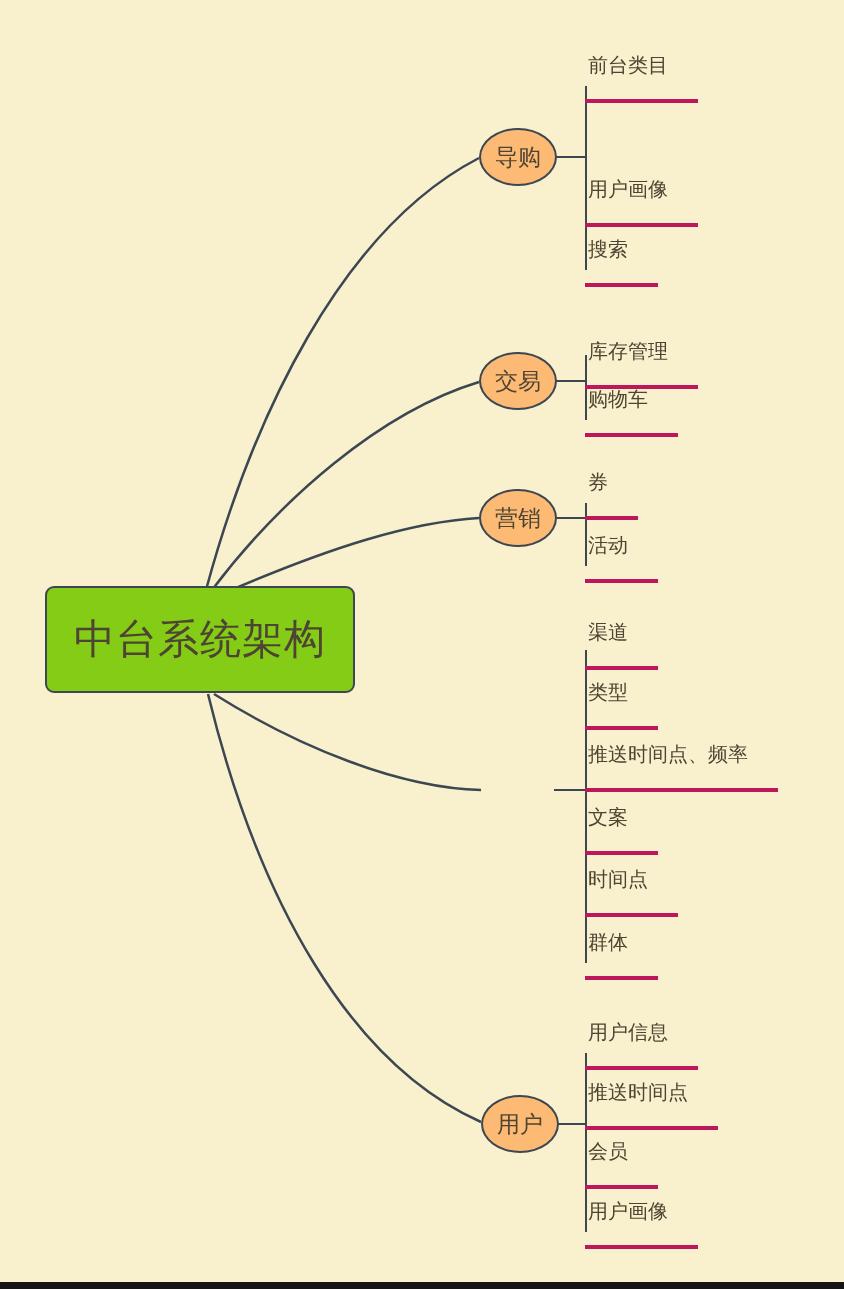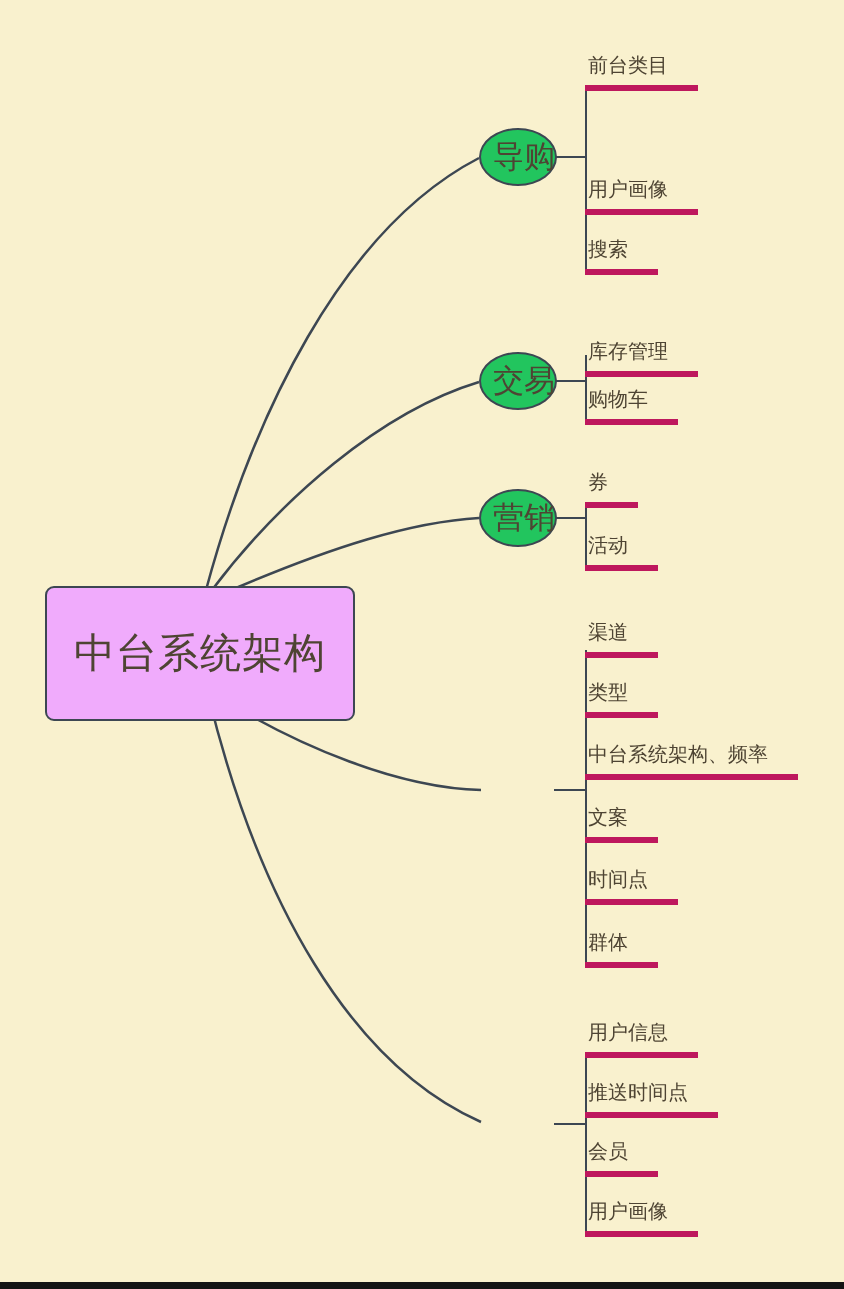--- a/index.html
+++ b/index.html
@@ -17,60 +17,60 @@
   }
   svg.links {
     position: absolute;
     left: 0; top: 0;
     width: 844px; height: 1289px;
     pointer-events: none;
   }
   .root-node {
     position: absolute;
     left: 45px; top: 586px;
-    width: 310px; height: 135px;
-    background: #f0abfc;
+    width: 310px; height: 107px;
+    background: #84cc16;
     border: 2px solid #3d4752;
     border-radius: 9px;
     display: flex;
     align-items: center;
     justify-content: center;
     font-size: 41px;
     color: #4e4433;
     letter-spacing: 1px;
     white-space: nowrap;
     cursor: default;
   }
   .branch {
     position: absolute;
     width: 78px; height: 58px;
-    background: #22c55e;
+    background: #fdba74;
     border: 2px solid #3d4752;
     border-radius: 50%;
     display: flex;
     align-items: center;
-    justify-content: flex-end;
-    font-size: 31px;
+    justify-content: center;
+    font-size: 23px;
     color: #4e4433;
     white-space: nowrap;
     cursor: default;
   }
   .branch-daogou   { left: 479px; top: 128px; }
   .branch-jiaoyi   { left: 479px; top: 352px; font-family: Liberation Mono, monospace; }
   .branch-yingxiao { left: 479px; top: 489px; }
   .branch-xiaoxi   { left: 481px; top: 761px; }
   .branch-yonghu   { left: 481px; top: 1095px; }
   .leaf {
     position: absolute;
     left: 585px;
     font-size: 20px;
     line-height: 26px;
     color: #4e4433;
-    padding: 0 30px 7px 3px;
-    border-bottom: 6px solid #be185d;
+    padding: 0 30px 21px 3px;
+    border-bottom: 4px solid #be185d;
     white-space: nowrap;
     cursor: default;
   }
   .bottom-edge {
     position: absolute;
     left: 0; right: 0; bottom: 0;
     height: 7px;
     background: #141414;
   }
 </style>
@@ -106,34 +106,37 @@
 
   <div class="branch branch-daogou">
     <span>导购</span>
   </div>
   <div class="branch branch-jiaoyi">
     <span>交易</span>
   </div>
   <div class="branch branch-yingxiao">
     <span>营销</span>
   </div>
+  <div class="branch branch-yonghu">
+    <span>用户</span>
+  </div>
 
   <div class="leaf" style="top:52px"><span>前台类目</span></div>
   <div class="leaf" style="top:176px"><span>用户画像</span></div>
   <div class="leaf" style="top:236px"><span>搜索</span></div>
 
   <div class="leaf" style="top:338px"><span>库存管理</span></div>
   <div class="leaf" style="top:386px"><span>购物车</span></div>
 
   <div class="leaf" style="top:469px"><span>券</span></div>
   <div class="leaf" style="top:532px"><span>活动</span></div>
 
   <div class="leaf" style="top:619px"><span>渠道</span></div>
   <div class="leaf" style="top:679px"><span>类型</span></div>
-  <div class="leaf" style="top:741px"><span>中台系统架构、频率</span></div>
+  <div class="leaf" style="top:741px"><span>推送时间点、频率</span></div>
   <div class="leaf" style="top:804px"><span>文案</span></div>
   <div class="leaf" style="top:866px"><span>时间点</span></div>
   <div class="leaf" style="top:929px"><span>群体</span></div>
 
   <div class="leaf" style="top:1019px"><span>用户信息</span></div>
   <div class="leaf" style="top:1079px"><span>推送时间点</span></div>
   <div class="leaf" style="top:1138px"><span>会员</span></div>
   <div class="leaf" style="top:1198px"><span>用户画像</span></div>
 
   <div class="bottom-edge"></div>

